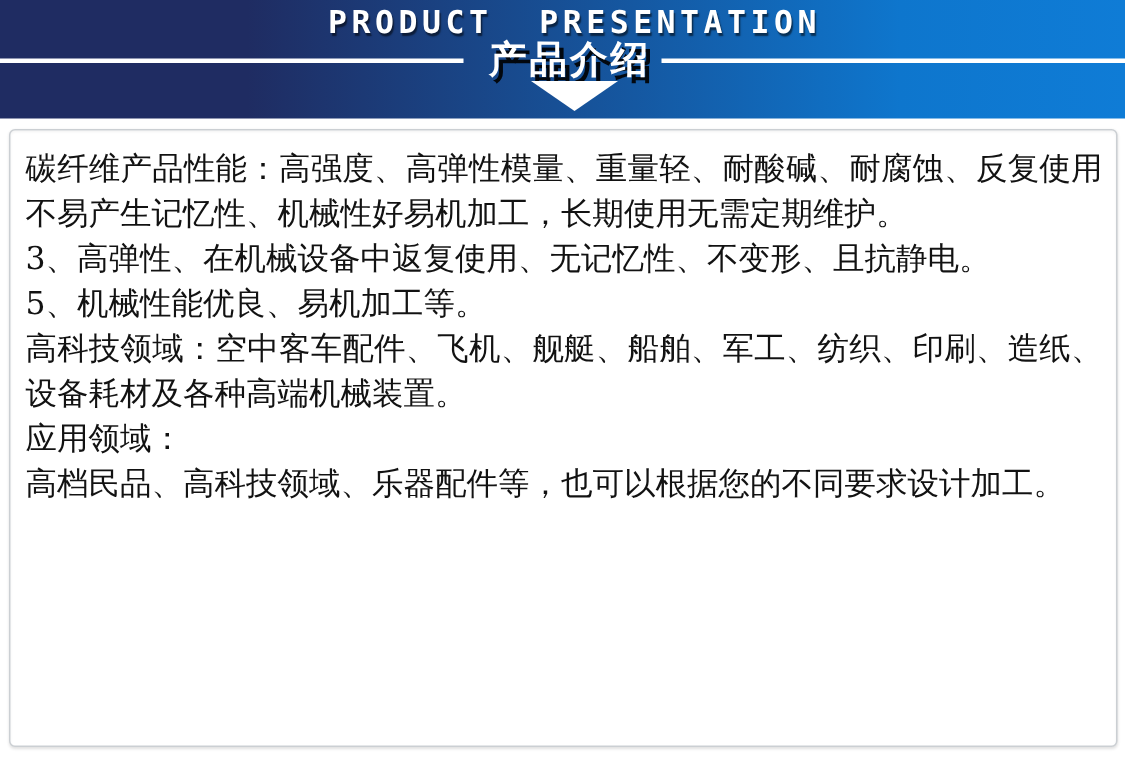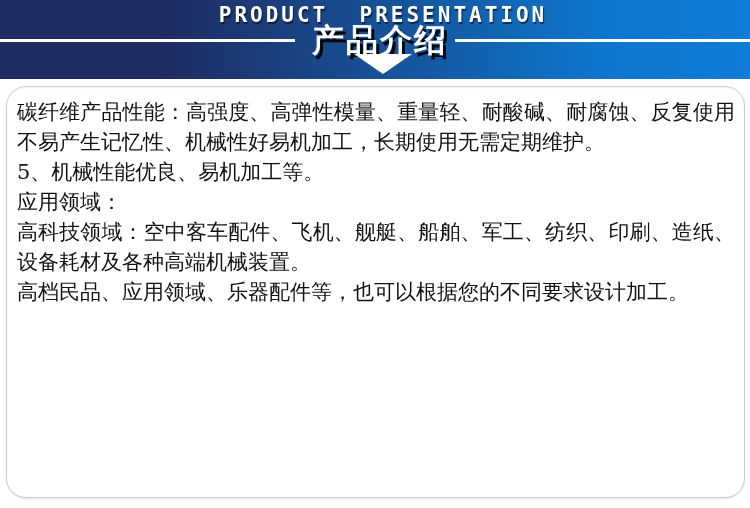--- a/index.html
+++ b/index.html
@@ -36,21 +36,21 @@
   .hdr-zh-row {
     position: absolute;
     top: 22px; left: 0; right: 0;
     height: 36px;
     display: flex;
     align-items: center;
   }
   .decor-line { height: 3px; background: #ffffff; flex: 1 1 0; }
   .hdr-zh {
     color: #ffffff;
-    font-size: 32px;
+    font-size: 25px;
     font-weight: bold;
     letter-spacing: 2px;
     margin: 0 7px 0 17px;
     line-height: 36px;
     text-shadow: 3px 4px 0 rgba(0,0,0,0.9);
     white-space: nowrap;
   }
   .down-triangle {
     position: absolute;
     top: 54px;
@@ -63,21 +63,21 @@
   }
 
   
   .panel {
     position: absolute;
     top: 86px; left: 6px;
     width: 739px;
     height: 412px;
     background: #ffffff;
     border: 1px solid #cbcfd3;
-    border-radius: 20px;
+    border-radius: 4px;
     box-shadow: 0 1px 2px rgba(0,0,0,0.12), inset 0 1px 2px rgba(0,0,0,0.05);
     padding: 10px 9px 8px 10px;
   }
   .panel p {
     font-family: "DejaVu Serif", "Liberation Serif", serif;
     font-size: 21px;
     line-height: 30px;
     color: #121212;
     text-align: justify;
   }
@@ -90,17 +90,18 @@
   <div class="hdr-zh-row">
     <div class="decor-line"></div>
     <div class="hdr-zh">产品介绍</div>
     <div class="decor-line"></div>
   </div>
   <div class="down-triangle"></div>
 </div>
 
 <div class="panel">
   <p>碳纤维产品性能：高强度、高弹性模量、重量轻、耐酸碱、耐腐蚀、反复使用不易产生记忆性、机械性好易机加工，长期使用无需定期维护。</p>
+  <p>3、高弹性、在机械设备中返复使用、无记忆性、不变形、且抗静电。</p>
   <p>5、机械性能优良、易机加工等。</p>
+  <p>高科技领域：空中客车配件、飞机、舰艇、船舶、军工、纺织、印刷、造纸、设备耗材及各种高端机械装置。</p>
   <p>应用领域：</p>
-  <p>高科技领域：空中客车配件、飞机、舰艇、船舶、军工、纺织、印刷、造纸、设备耗材及各种高端机械装置。</p>
-  <p>高档民品、应用领域、乐器配件等，也可以根据您的不同要求设计加工。</p>
+  <p>高档民品、高科技领域、乐器配件等，也可以根据您的不同要求设计加工。</p>
 </div>
 
 </body></html>

